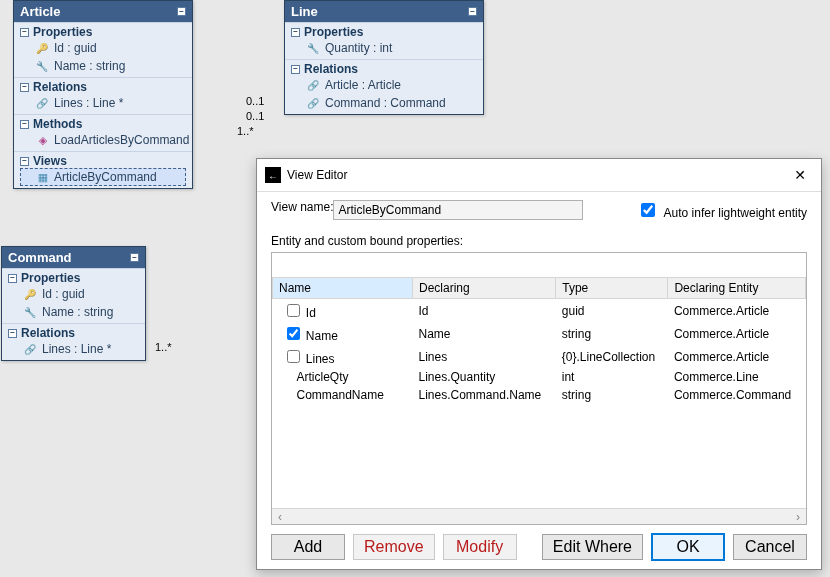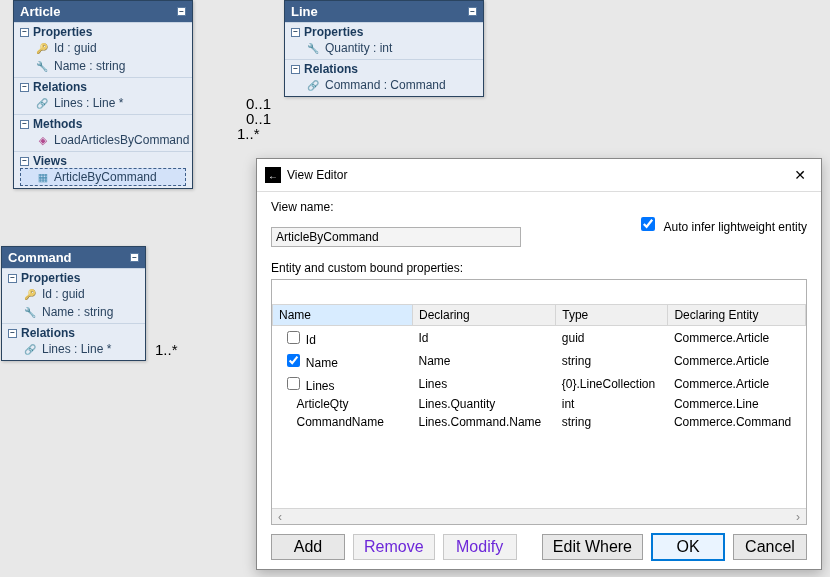--- a/index.html
+++ b/index.html
@@ -84,21 +84,21 @@
   }
   .key-icon::before { content: "🔑"; font-size: 10px; filter: grayscale(0.4); }
   .attr-icon::before { content: "🔧"; font-size: 10px; }
   .rel-icon::before { content: "🔗"; font-size: 10px; }
   .methodglyph-icon::before { content: "◈"; color: #b24a8f; font-size: 11px; }
   .viewglyph-icon::before { content: "▦"; color: #4a8fb2; font-size: 11px; }
 
   
   .mult {
     position: absolute;
-    font-size: 15px;
+    font-size: 11px;
     color: #000;
     background: transparent;
     text-align: center;
   }
 
   
   .dialog {
     position: absolute;
     left: 256px;
     top: 158px;
@@ -140,21 +140,21 @@
     height: calc(100% - 33px);
     display: flex;
     flex-direction: column;
   }
   .field-row {
     display: flex;
     align-items: center;
     gap: 40px;
     margin-bottom: 8px;
   }
-  .field-row .left { display: flex; flex-direction: column; gap: 13px; }
+  .field-row .left { display: flex; flex-direction: row; gap: 0; }
   .text-input {
     width: 250px;
     padding: 2px 4px;
     border: 1px solid #b0b0b0;
     background: #f4f4f4;
     font-size: 12px;
   }
   .checkbox-row {
     display: flex;
     align-items: flex-end;
@@ -215,21 +215,21 @@
   .button-row .spacer { flex: 1; }
   .btn {
     min-width: 74px;
     padding: 3px 10px;
     border: 1px solid #a0a0a0;
     background: #e8e8e8;
     font-size: 16px;
     text-align: center;
     cursor: pointer;
   }
-  .btn.disabled { color: #6d28d9; border-color: #c8c8c8; background: #f2f2f2; cursor: default; }
+  .btn.disabled { color: #b91c1c; border-color: #c8c8c8; background: #f2f2f2; cursor: default; }
   .btn.primary { border: 2px solid #0078d7; background: #eaf4ff; }
 </style>
 </head>
 <body>
 
 <div class="canvas">
 
   <div class="entity" style="left:13px; top:0px; width:180px;">
     <div class="entity-header">
       <span class="title">Article</span>
@@ -293,20 +293,24 @@
       </div>
       <div class="section-item">
         <span class="prop-icon attr-icon"></span>
         <span>Quantity : int</span>
       </div>
     </div>
     <div class="section">
       <div class="section-header">
         <span class="expand-icon">−</span>
         <span>Relations</span>
+      </div>
+      <div class="section-item">
+        <span class="prop-icon rel-icon"></span>
+        <span>Article : Article</span>
       </div>
       <div class="section-item">
         <span class="prop-icon rel-icon"></span>
         <span>Command : Command</span>
       </div>
     </div>
   </div>
 
   <div class="entity" style="left:1px; top:246px; width:145px;">
     <div class="entity-header">

